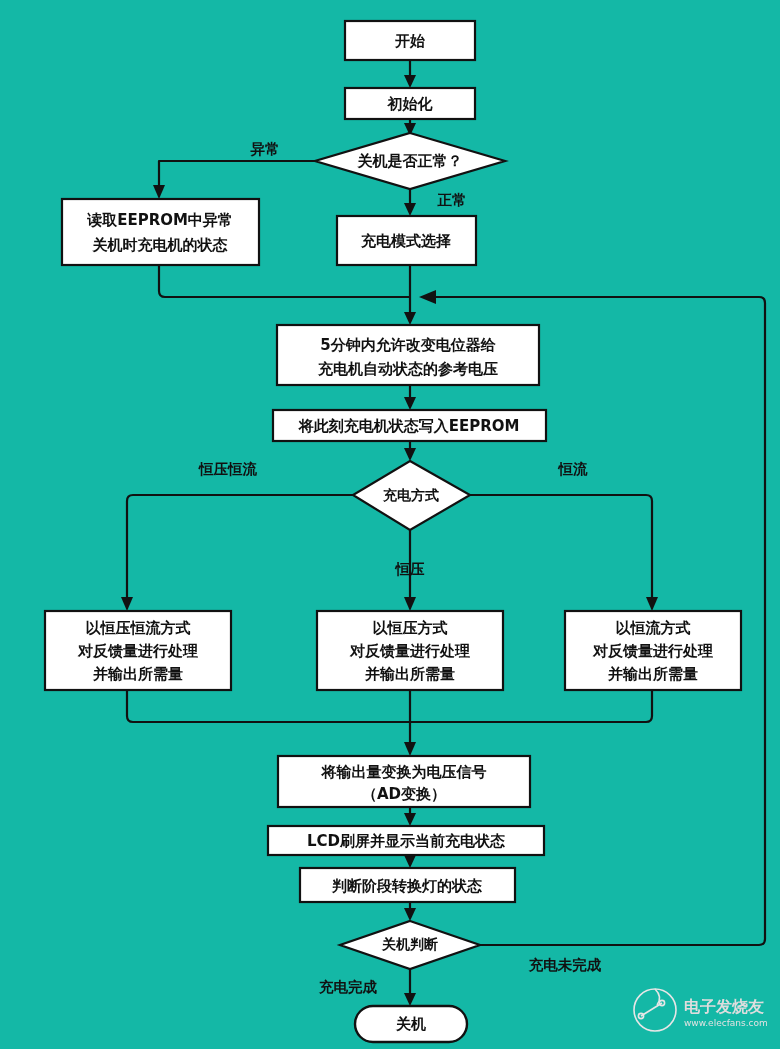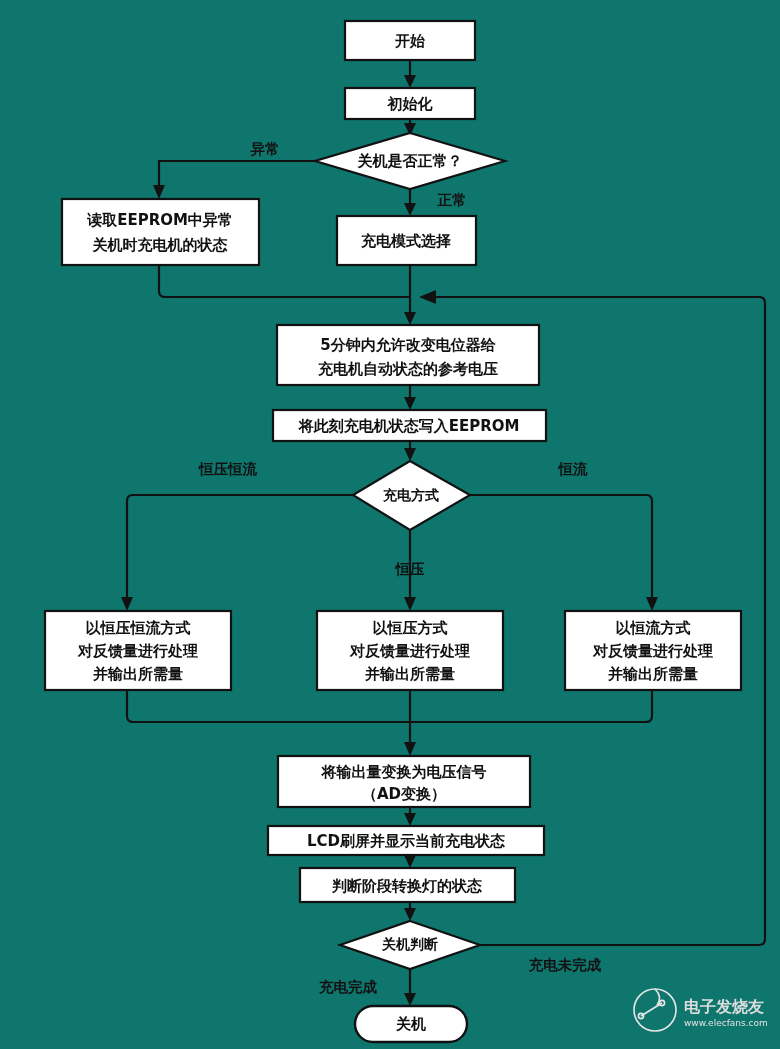--- a/index.html
+++ b/index.html
@@ -4,21 +4,21 @@
 <style>
   html, body {
     margin: 0;
     padding: 0;
     background: #ffffff;
   }
   #page {
     position: relative;
     width: 780px;
     height: 1049px;
-    background: #0f766e;
+    background: #14b8a6;
     overflow: hidden;
     font-family: "DejaVu Sans", "Liberation Sans", sans-serif;
   }
   svg#flow {
     position: absolute;
     left: 0;
     top: 0;
     width: 780px;
     height: 1049px;
   }

